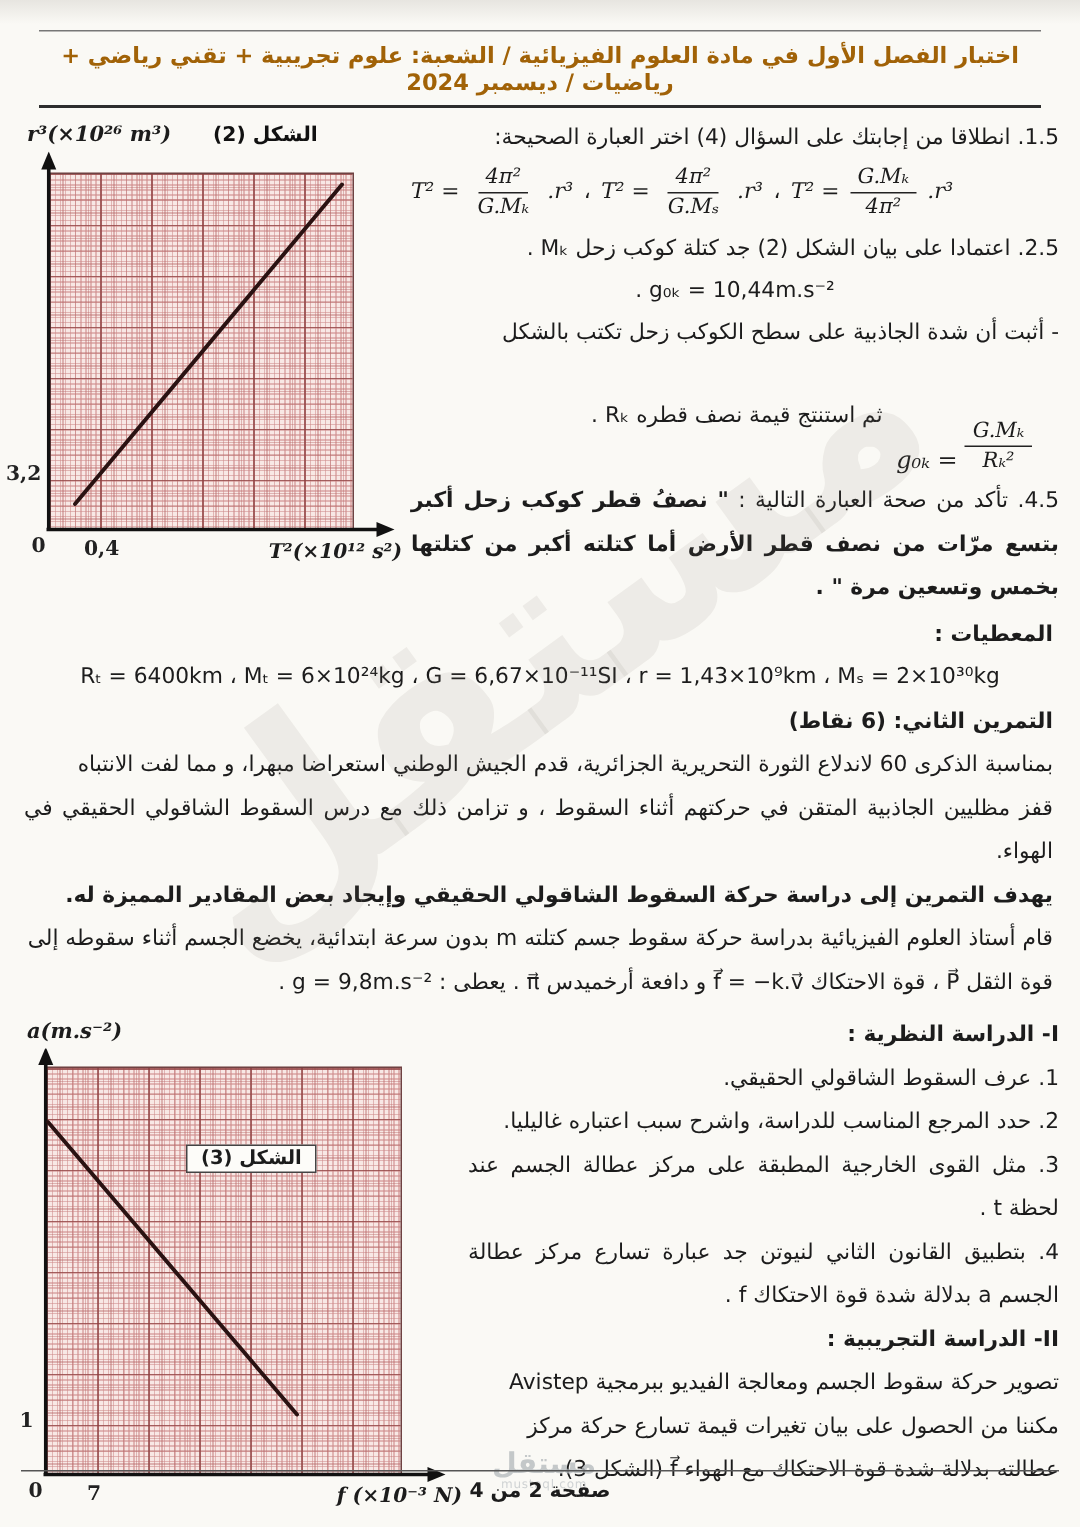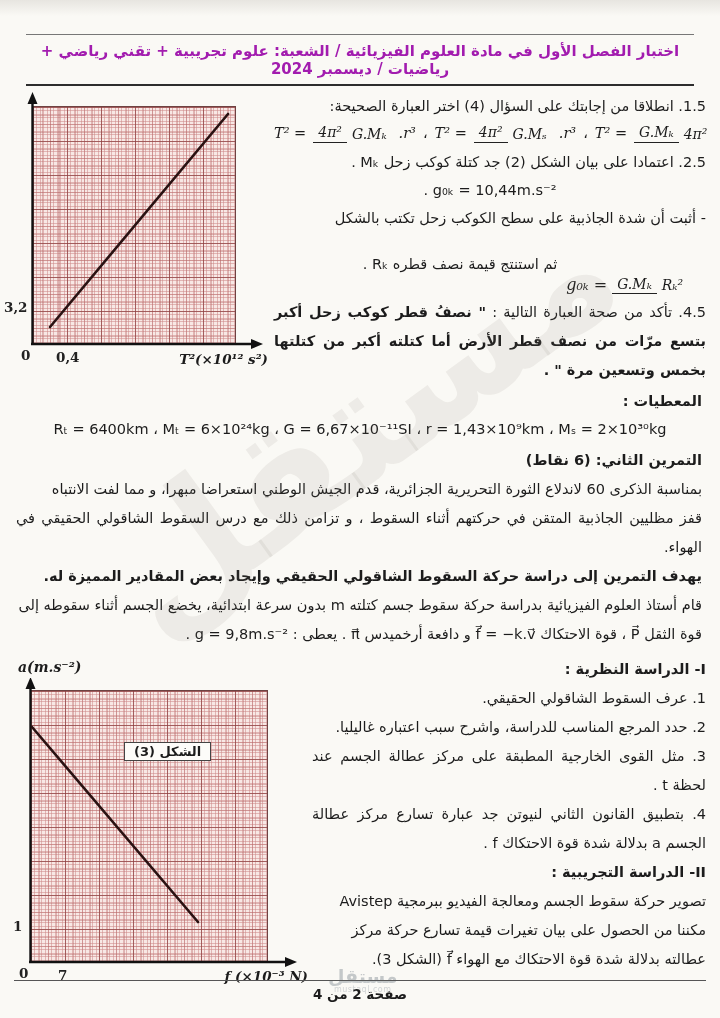--- a/index.html
+++ b/index.html
@@ -7,35 +7,35 @@
   .page {
     position:relative; width:720px; height:1018px; margin:0 auto;
     background:#faf9f5; overflow:hidden;
     font-family:"DejaVu Sans", sans-serif; color:#1c1c1c;
     direction:rtl;
   }
   .scan-top { height:16px; background:linear-gradient(#e7e5e0,#faf9f5); }
 
   
   .header {
-    margin:18px 26px 0; padding:7px 4px 6px;
+    margin:4px 26px 0; padding:7px 4px 6px;
     border-top:1.5px solid #777; border-bottom:2.5px solid #2d2d2d;
-    text-align:center; font-weight:bold; font-size:15px; color:#a21caf;
+    text-align:center; font-weight:bold; font-size:15px; color:#a16207;
   }
 
   
   .p { font-size:14.5px; line-height:2.0; text-align:right; margin:0; }
   .bold { font-weight:bold; }
   .jp { text-align:justify; }
   .math {
     font-family:"DejaVu Serif","DejaVu Sans",serif; font-style:italic;
     direction:ltr; unicode-bidi:isolate; white-space:nowrap;
   }
   .frac {
-    display:inline-flex; flex-direction:row; align-items:center;
+    display:inline-flex; flex-direction:column; align-items:center;
     vertical-align:middle; font-family:"DejaVu Serif","DejaVu Sans",serif;
     font-style:italic; line-height:1.2; font-size:14px;
   }
   .frac .num { padding:0 5px 1px; border-bottom:1.3px solid #222; }
   .frac .den { padding:1px 5px 0; }
   .formula-row {
     display:flex; direction:ltr; align-items:center; justify-content:flex-start;
     gap:7px; margin:3px 0 5px; font-size:14.5px;
   }
   .math-line { direction:ltr; text-align:center; font-size:14.5px; line-height:1.9; }
@@ -145,20 +145,24 @@
         </span>
         <span class="p">ثم استنتج قيمة نصف قطره Rₖ .</span>
       </div>
 
       <p class="p jp">
         <span>4.5. تأكد من صحة العبارة التالية : </span><b>" نصفُ قطر كوكب زحل أكبر بتسع مرّات من نصف قطر الأرض أما كتلته أكبر من كتلتها بخمس وتسعين مرة " .</b>
       </p>
     </div>
 
     <div class="col-fig">
+      <div class="fig-head">
+        <span class="math ylab">r³(×10²⁶ m³)</span>
+        <span class="figcap">الشكل (2)</span>
+      </div>
       <div class="figbox fig1box">
         <div class="grid g1"></div>
         <svg class="figsvg" width="262" height="292" viewBox="0 0 262 292">
           <line x1="26.5" y1="252" x2="26.5" y2="8" stroke="#111" stroke-width="2.4"></line>
           <polygon points="26.5,0 21.5,12 31.5,12" fill="#111"></polygon>
           <line x1="25" y1="252" x2="246" y2="252" stroke="#111" stroke-width="2.4"></line>
           <polygon points="257,252 245,247 245,257" fill="#111"></polygon>
           <line stroke="#2a1212" stroke-width="2.6" stroke-linecap="round" x1="44" y1="235" x2="222" y2="22"></line>
         </svg>
         <span class="tick" style="left:-2px; top:207px;">3,2</span>

